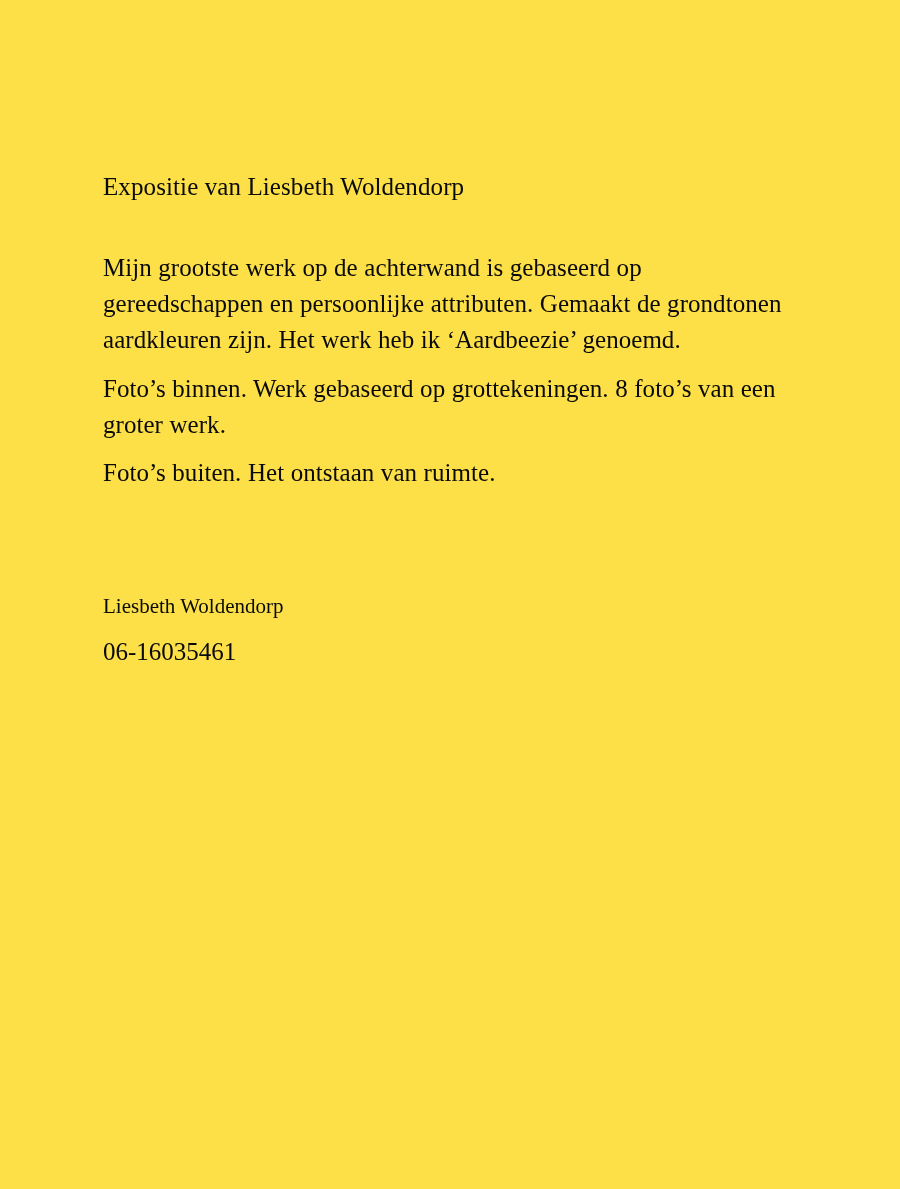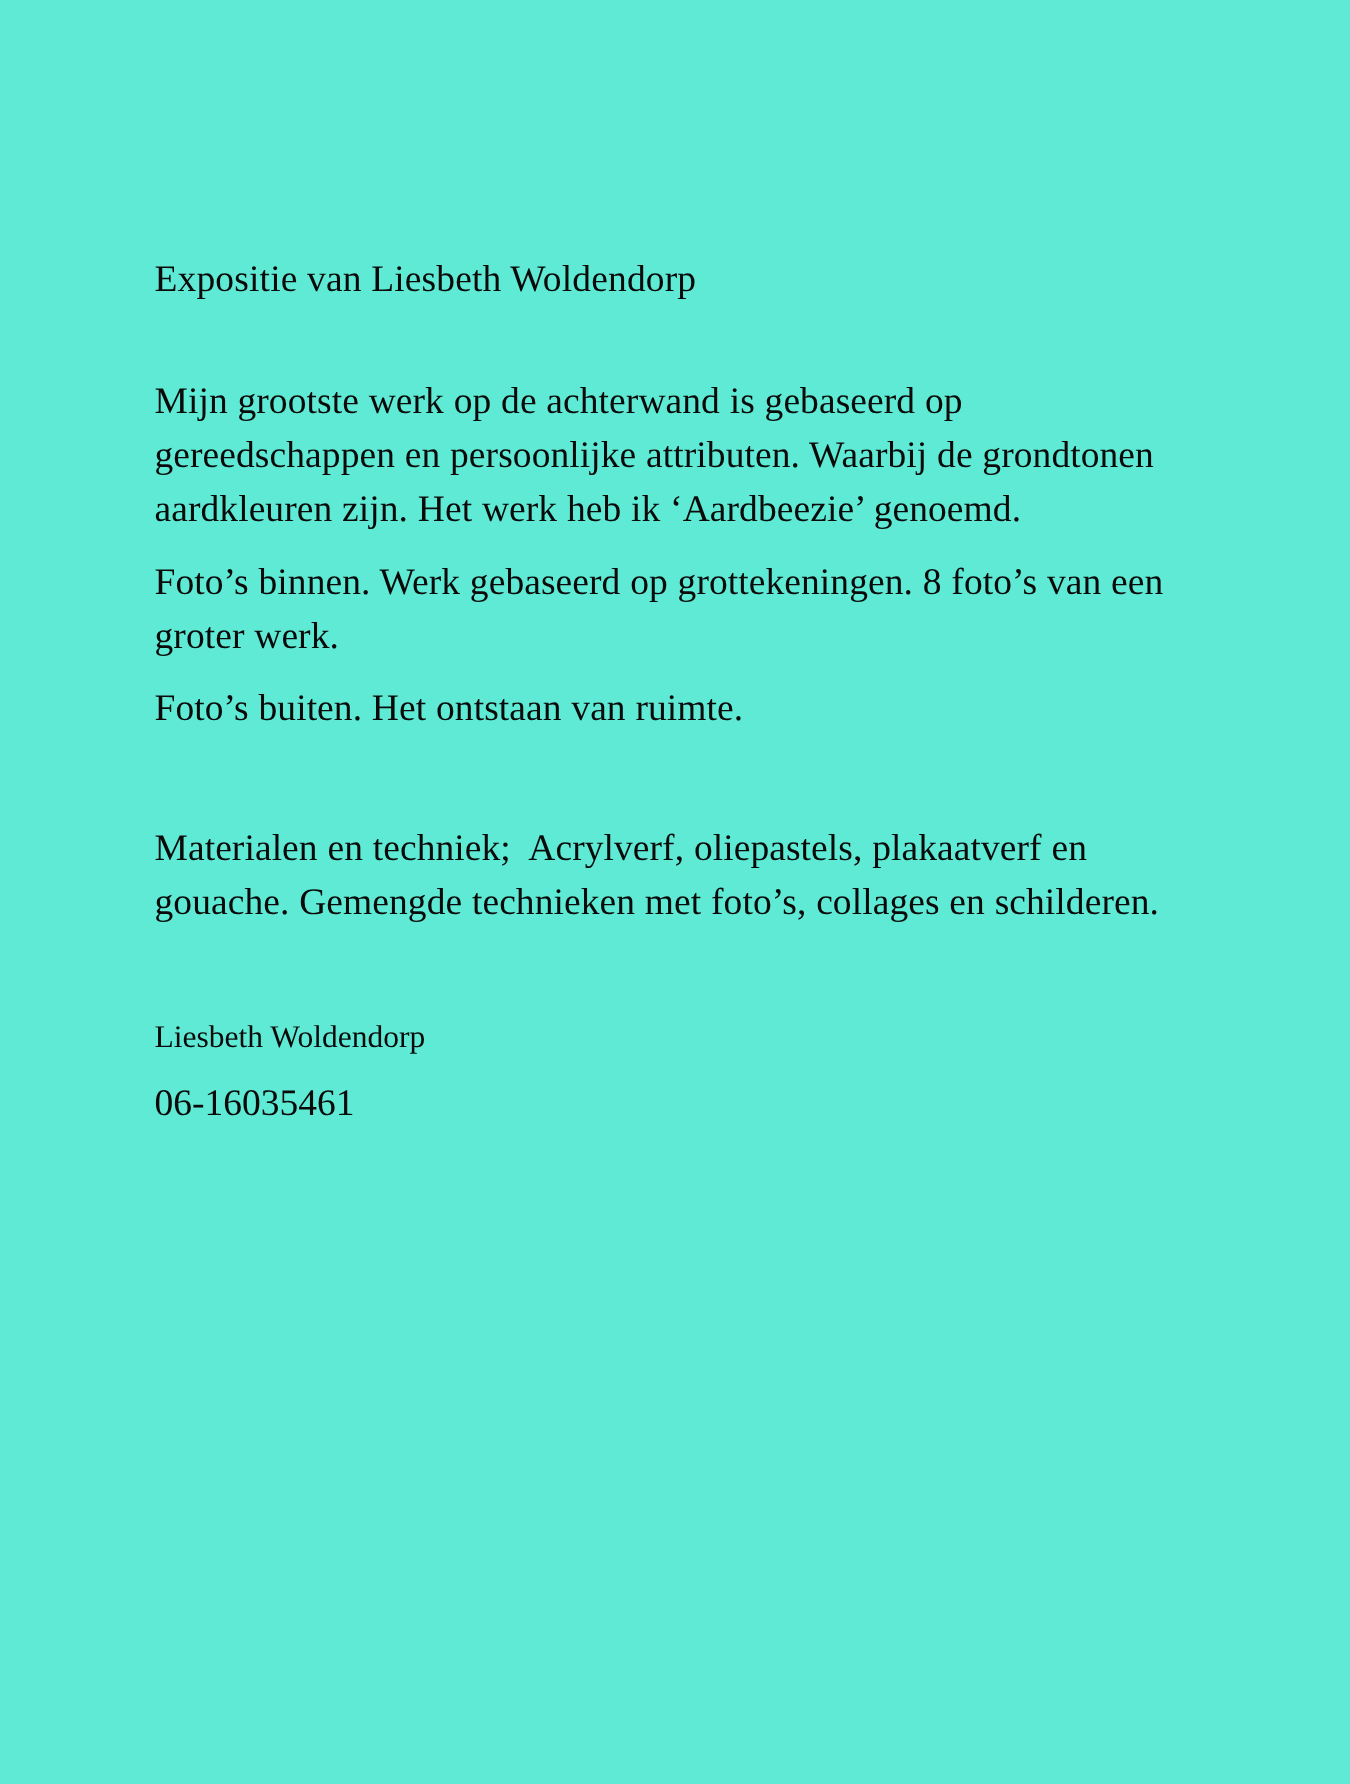--- a/index.html
+++ b/index.html
@@ -12,21 +12,21 @@
     width: 900px;
     height: 1189px;
     font-family: "Liberation Serif", "DejaVu Serif", serif;
     color: #0a0a0a;
     -webkit-font-smoothing: antialiased;
   }
   .page {
     position: relative;
     width: 900px;
     height: 1189px;
-    background: #5eead4;
+    background: #fde047;
     box-sizing: border-box;
     overflow: hidden;
   }
   .content {
     position: absolute;
     left: 103px;
     top: 171px;
     width: 700px;
   }
   .doc-title {
@@ -81,31 +81,30 @@
 </head>
 <body>
 
 <div class="page">
   <div class="content">
 
     <h1 class="doc-title">Expositie van Liesbeth Woldendorp</h1>
 
     <div class="spacer-line"></div>
 
-    <p class="body-para">Mijn grootste werk op de achterwand is gebaseerd op gereedschappen en persoonlijke attributen. Waarbij de grondtonen aardkleuren zijn. Het werk heb ik ‘Aardbeezie’ genoemd.</p>
+    <p class="body-para">Mijn grootste werk op de achterwand is gebaseerd op gereedschappen en persoonlijke attributen. Gemaakt de grondtonen aardkleuren zijn. Het werk heb ik ‘Aardbeezie’ genoemd.</p>
 
 
 
     <p class="body-para">Foto’s binnen. Werk gebaseerd op grottekeningen. 8 foto’s van een groter werk.</p>
 
     <p class="body-para">Foto’s buiten. Het ontstaan van ruimte.</p>
 
     <div class="spacer-block"></div>
 
-    <p class="body-para">Materialen en techniek;  Acrylverf, oliepastels, plakaatverf en gouache. Gemengde technieken met foto’s, collages en schilderen.</p>
 
     <div class="spacer-block"></div>
 
     <p class="sign-name">Liesbeth Woldendorp</p>
 
 
     <p class="phone-line">06-16035461</p>
 
   </div>
 </div>

